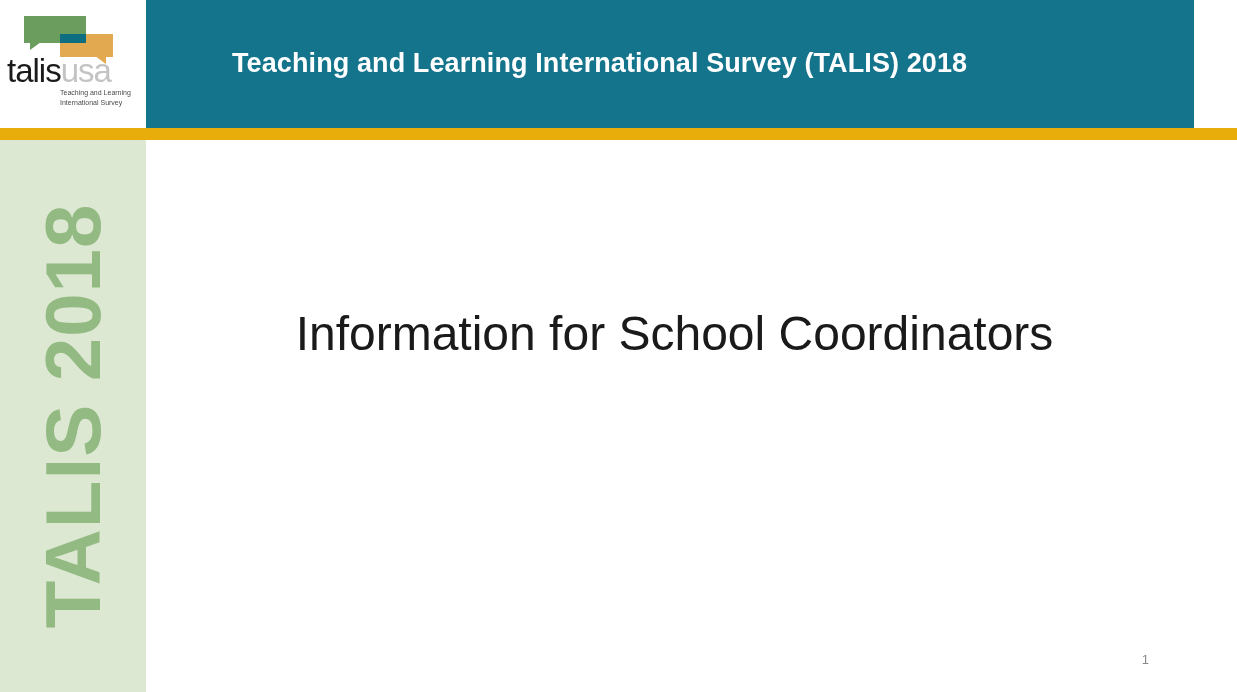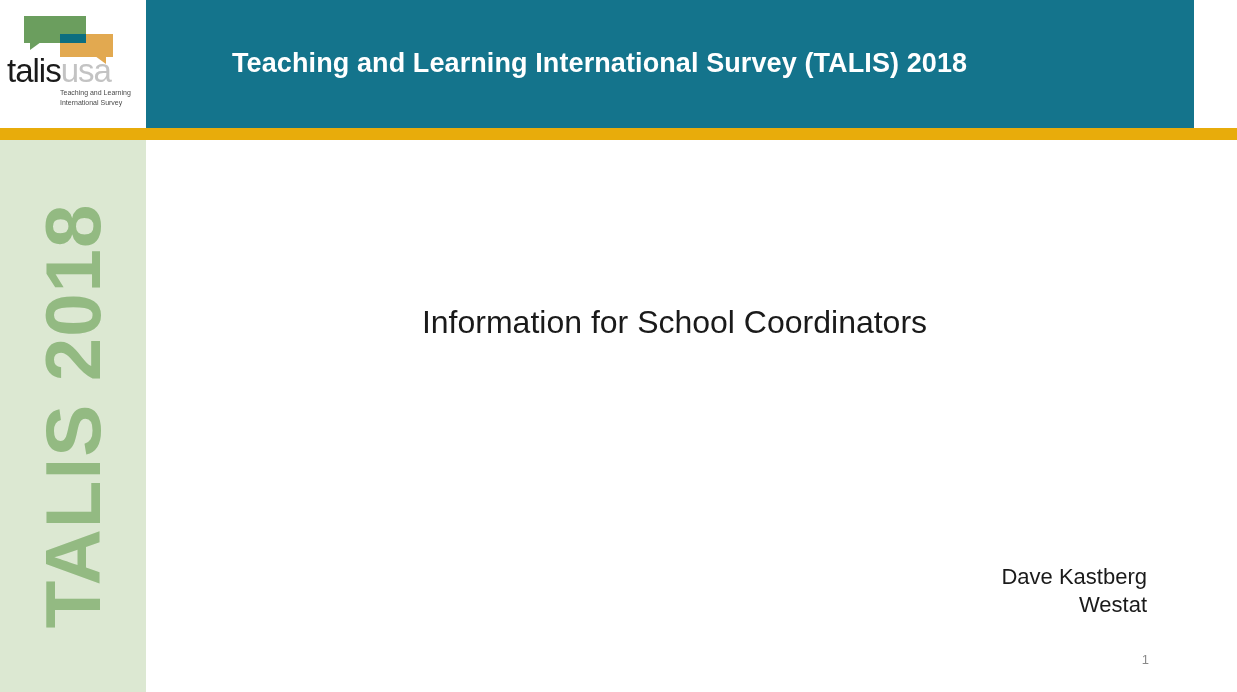--- a/index.html
+++ b/index.html
@@ -178,21 +178,21 @@
     height: 552px;
     background: #ffffff;
   }
 
   .slide-title {
     position: absolute;
     left: 0;
     top: 160px;
     width: 1045px;
     text-align: center;
-    font-size: 32px;
+    font-size: 48px;
     line-height: 1.42;
     color: #1a1a1a;
     padding-left: 12px;
   }
   .slide-title-line { display: block; white-space: nowrap; }
 
   .presenter {
     position: absolute;
     right: 90px;
     top: 423px;
@@ -240,22 +240,18 @@
   <div class="sidebar">
     <div class="sidebar-label">TALIS 2018</div>
   </div>
 
   <div class="content">
 
     <div class="slide-title">
       <span class="slide-title-line">Information for School Coordinators</span>
     </div>
 
-    <div class="presenter">
-      <span class="presenter-line">Dave Kastberg</span>
-      <span class="presenter-line">Westat</span>
-    </div>
 
     <div class="slide-number">1</div>
 
   </div>
 
 </div>
 
 </body></html>

